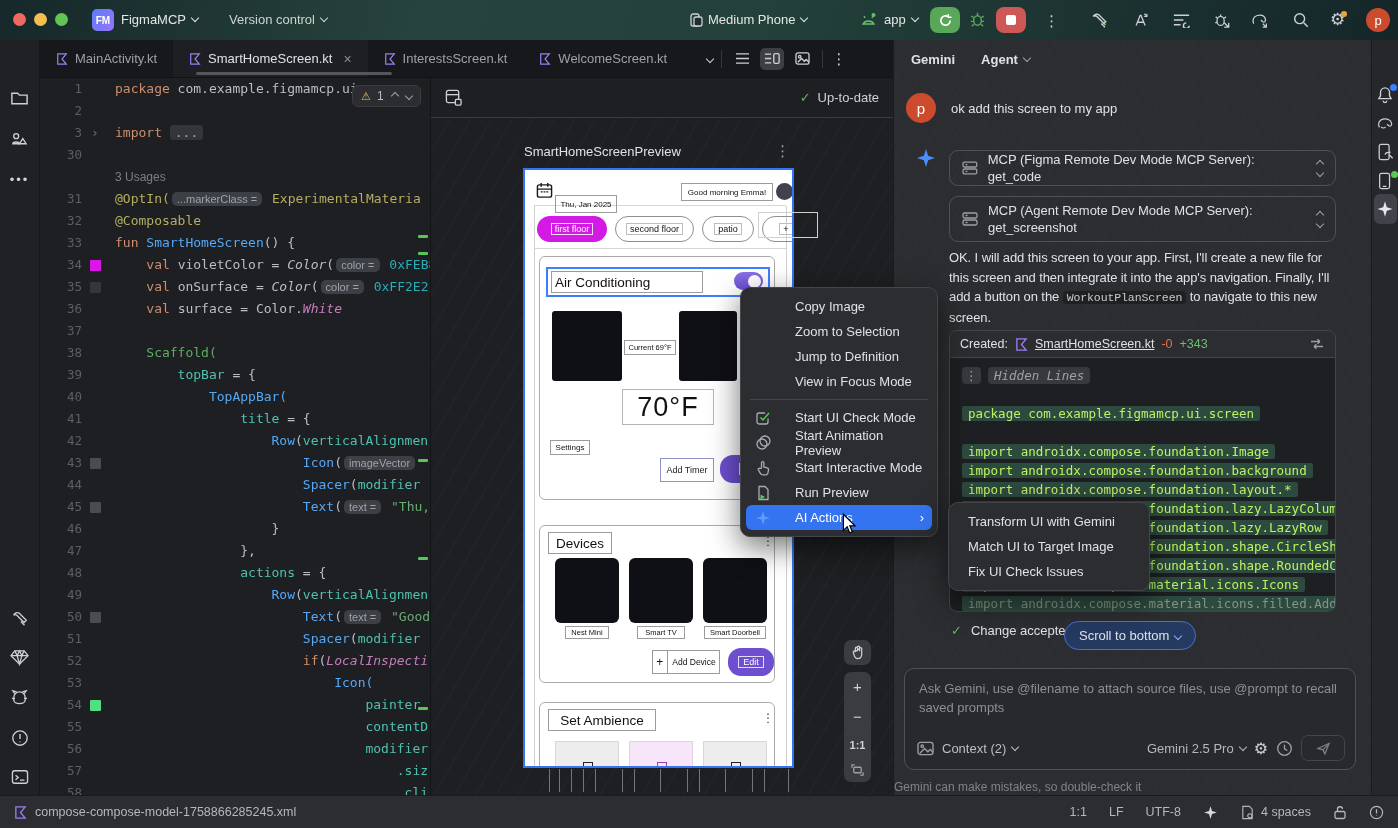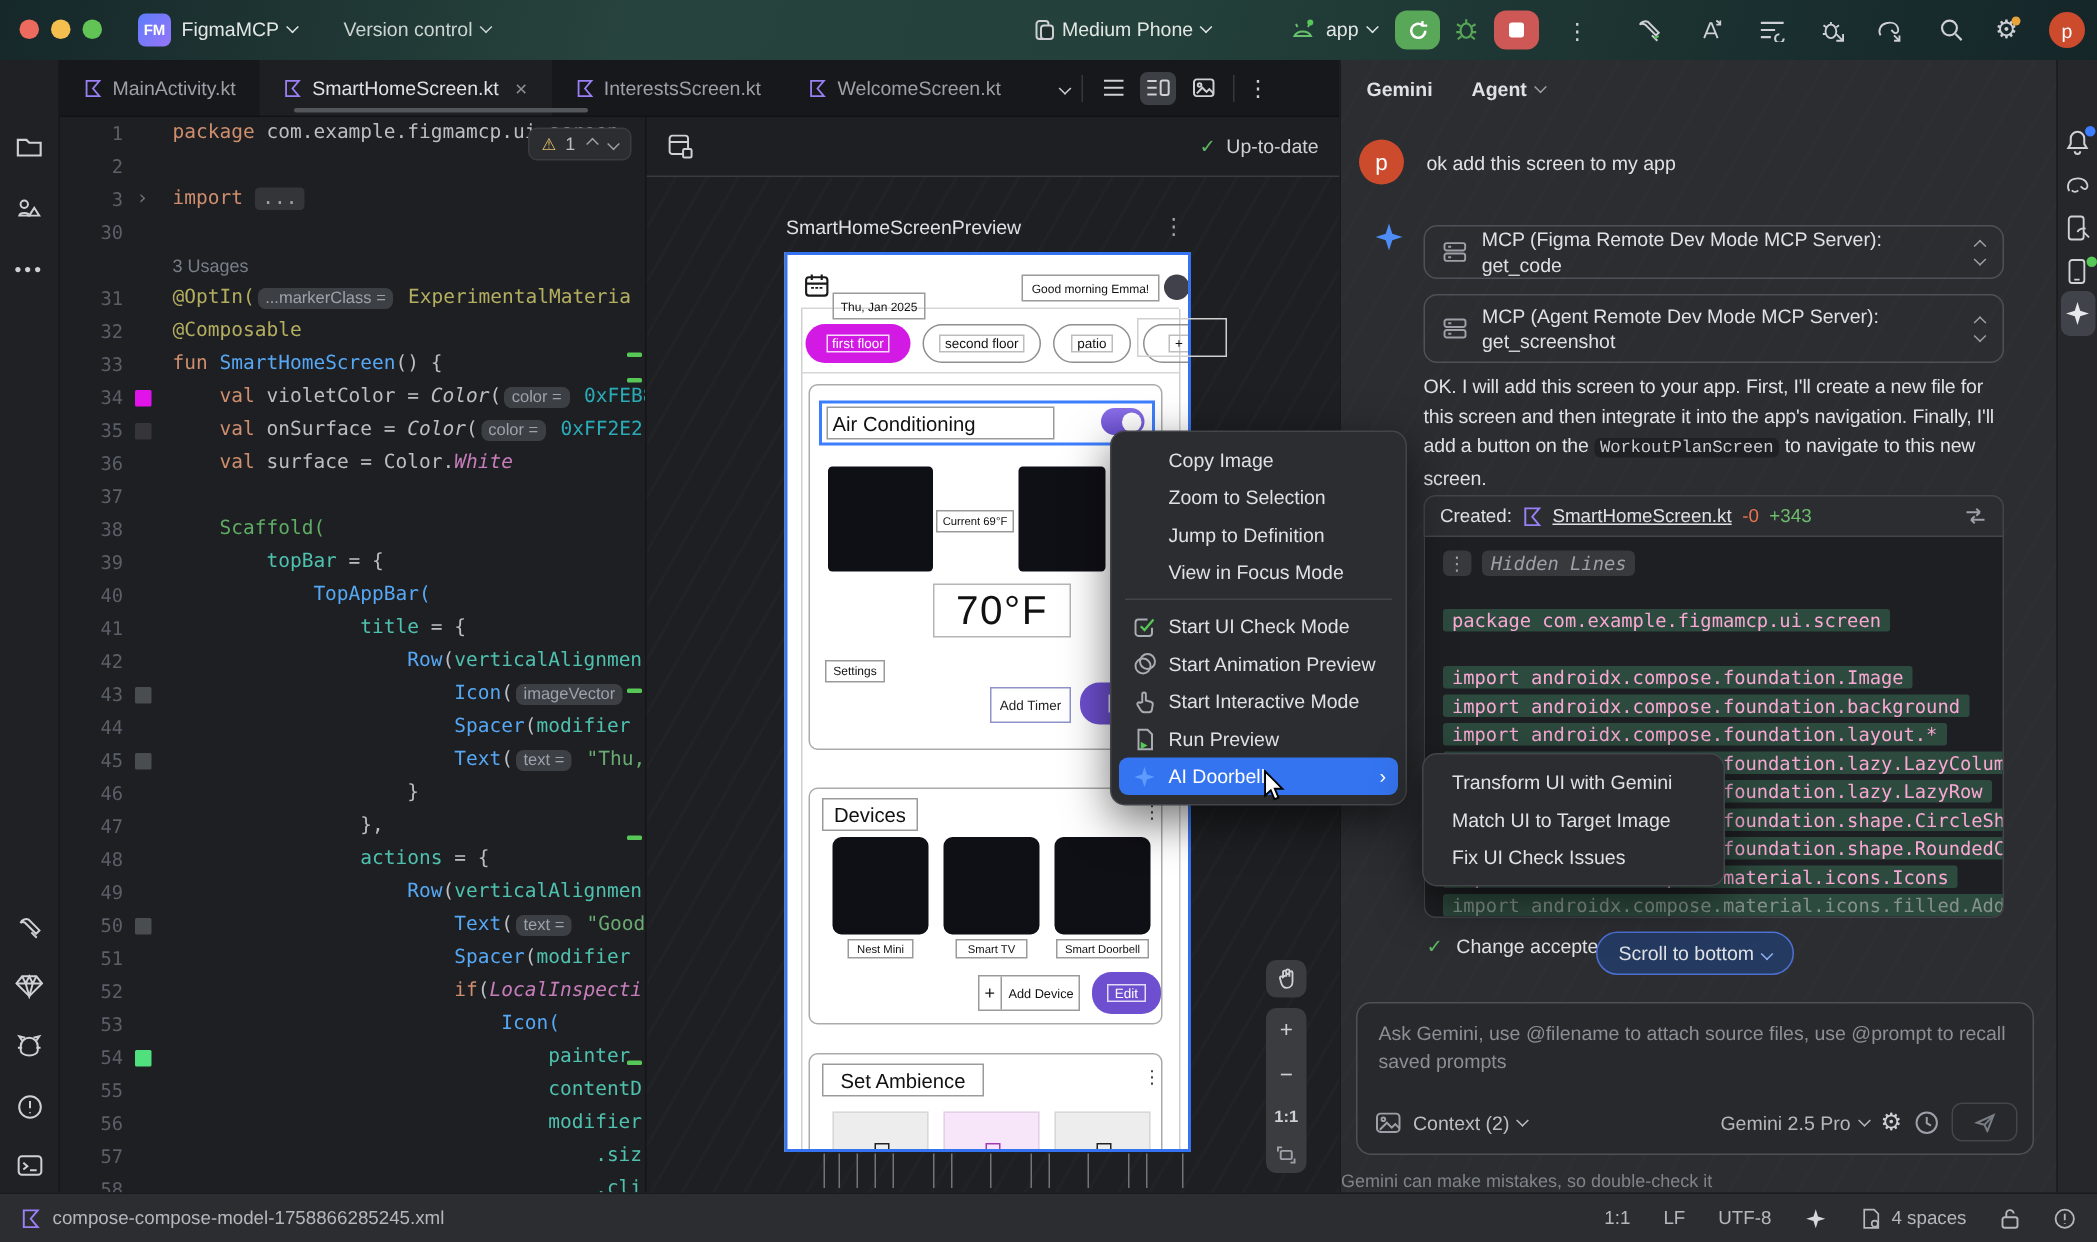--- a/index.html
+++ b/index.html
@@ -69,21 +69,21 @@
   .wcard{position:absolute;border:1px solid #ababab;border-radius:6px;background:#fff}
   .blackrect{position:absolute;background:#0f0f16;border-radius:3px}
   .ppill{position:absolute;border-radius:13px;display:flex;align-items:center;justify-content:center}
   .pkebab{position:absolute;color:#3a3a3a;font-size:12px;line-height:10px}
   .ptick{position:absolute;top:691px;width:1px;height:23px;background:#70757a}
   .zoomgrp{position:absolute;left:413px;width:27px;background:#3a3c40;border-radius:7px;display:flex;flex-direction:column;align-items:center;color:#ced0d6}
 
   
   .menu{position:absolute;left:740px;top:287px;width:198px;background:#2b2d30;border:1px solid #43454a;border-radius:10px;
     box-shadow:0 10px 30px rgba(0,0,0,.55);padding:6px 5px;z-index:40}
-  .menu-item{display:flex;align-items:center;height:25px;border-radius:6px;color:#dfe1e5;font-size:13px;padding:0 8px;gap:8px}
+  .menu-item{display:flex;align-items:center;height:25px;border-radius:6px;color:#dfe1e5;font-size:13px;padding:0 8px;gap:24px}
   .menu-item .mico{width:17px;height:17px;flex:none;display:flex;align-items:center;justify-content:center}
   .menu-item.hl{background:#3574f0;color:#fff}
   .menu-item .marrow{margin-left:auto;color:currentColor}
   .menu-sep{height:1px;background:#43454a;margin:5px 4px}
   .submenu{position:absolute;left:948px;top:502px;width:202px;background:#2b2d30;border:1px solid #43454a;border-radius:10px;
     box-shadow:0 10px 30px rgba(0,0,0,.55);padding:6px 5px;z-index:41}
 
   
   .gpanel{position:absolute;left:893px;top:40px;width:478px;height:755px;background:#2b2d30;border-left:1px solid #1a1b1d;
     background-image:repeating-linear-gradient(120deg,rgba(255,255,255,.012) 0 2px,transparent 2px 20px)}
@@ -91,21 +91,21 @@
   .gavatar{position:absolute;left:12px;top:53px;width:30px;height:30px;border-radius:50%;color:#fff;display:flex;align-items:center;justify-content:center;font-size:15px}
   .mcpcard{position:absolute;left:55px;width:387px;border:1px solid #4e5157;border-radius:9px;display:flex;align-items:center;padding:0 12px;gap:10px;color:#dfe1e5;font-size:13px;line-height:17px}
   .expander{margin-left:auto;display:flex;flex-direction:column;gap:3px;color:#9da0a8}
   .gpara{position:absolute;left:55px;top:208px;width:394px;color:#dfe1e5;font-size:13px;line-height:19.5px;letter-spacing:-.1px}
   .codechip{font-family:Liberation Mono, monospace;font-size:11.5px;background:#1e2022;border-radius:4px;padding:0 4px;color:#c8cbd0}
   .createdcard{position:absolute;left:55px;top:290px;width:387px;height:28px;background:#2b2d30;border:1px solid #43454a;border-radius:8px 8px 0 0;
     display:flex;align-items:center;gap:7px;padding:0 10px;color:#dfe1e5;font-size:12.5px}
   .codeblock{position:absolute;left:55px;top:318px;width:387px;height:254px;background:#1e1f22;border:1px solid #43454a;border-top:none;border-radius:0 0 8px 8px;
     overflow:hidden;padding:8px 0 0 12px;font-family:"DejaVu Sans Mono",monospace;font-size:12.5px}
   .ccl{height:19px;line-height:19px;white-space:pre}
-  .addspan{background:#2d4a3e;color:#f9a8d4;padding:0 6px;border-radius:2px}
+  .addspan{background:#2d4a3e;color:#bef264;padding:0 6px;border-radius:2px}
   .addspan.dim{color:#86938a}
   .hchip{background:#37393c;color:#9da0a8;border-radius:4px;padding:1px 6px;font-style:italic}
   .changerow{position:absolute;left:57px;top:583px;display:flex;align-items:center;gap:9px;color:#dfe1e5;font-size:13px}
   .scrollpill{position:absolute;left:170px;top:581px;height:29px;padding:0 14px;background:#253a61;border:1px solid #4d6fd0;border-radius:15px;
     display:flex;align-items:center;color:#dfe1e5;font-size:13px;z-index:5}
   .promptbox{position:absolute;left:10px;top:628px;width:452px;height:102px;border:1px solid #4e5157;border-radius:10px;background:#27292c}
   .phint{position:absolute;left:14px;top:10px;width:420px;color:#8c8f96;font-size:13px;line-height:19px}
   .pctrl{position:absolute;left:12px;right:10px;bottom:8px;height:26px;display:flex;align-items:center;gap:8px;color:#9da0a8}
   .sendbtn{width:44px;height:26px;border:1px solid #43454a;border-radius:7px;display:flex;align-items:center;justify-content:center;color:#7a7e85}
   .gdisc{position:absolute;left:0;top:740px;width:100%;color:#7f838a;font-size:12px}
@@ -740,21 +740,21 @@
         </svg>
       </span>
       <span>Run Preview</span>
     </div>
     <div class="menu-item hl">
       <span class="mico">
         <svg width="16" height="16" viewBox="0 0 20 20">
           <path d="M10 1.5 12 8l6.5 2L12 12l-2 6.5L8 12 1.5 10 8 8z" fill="#5e9bff"></path>
         </svg>
       </span>
-      <span>AI Doorbell</span>
+      <span>AI Actions</span>
       <span class="marrow">›</span>
     </div>
   </div>
 <div class="submenu" id="aisubmenu">
     <div class="menu-item" style="padding-left: 14px;">
       <span>Transform UI with Gemini</span>
     </div>
     <div class="menu-item" style="padding-left: 14px;">
       <span>Match UI to Target Image</span>
     </div>

